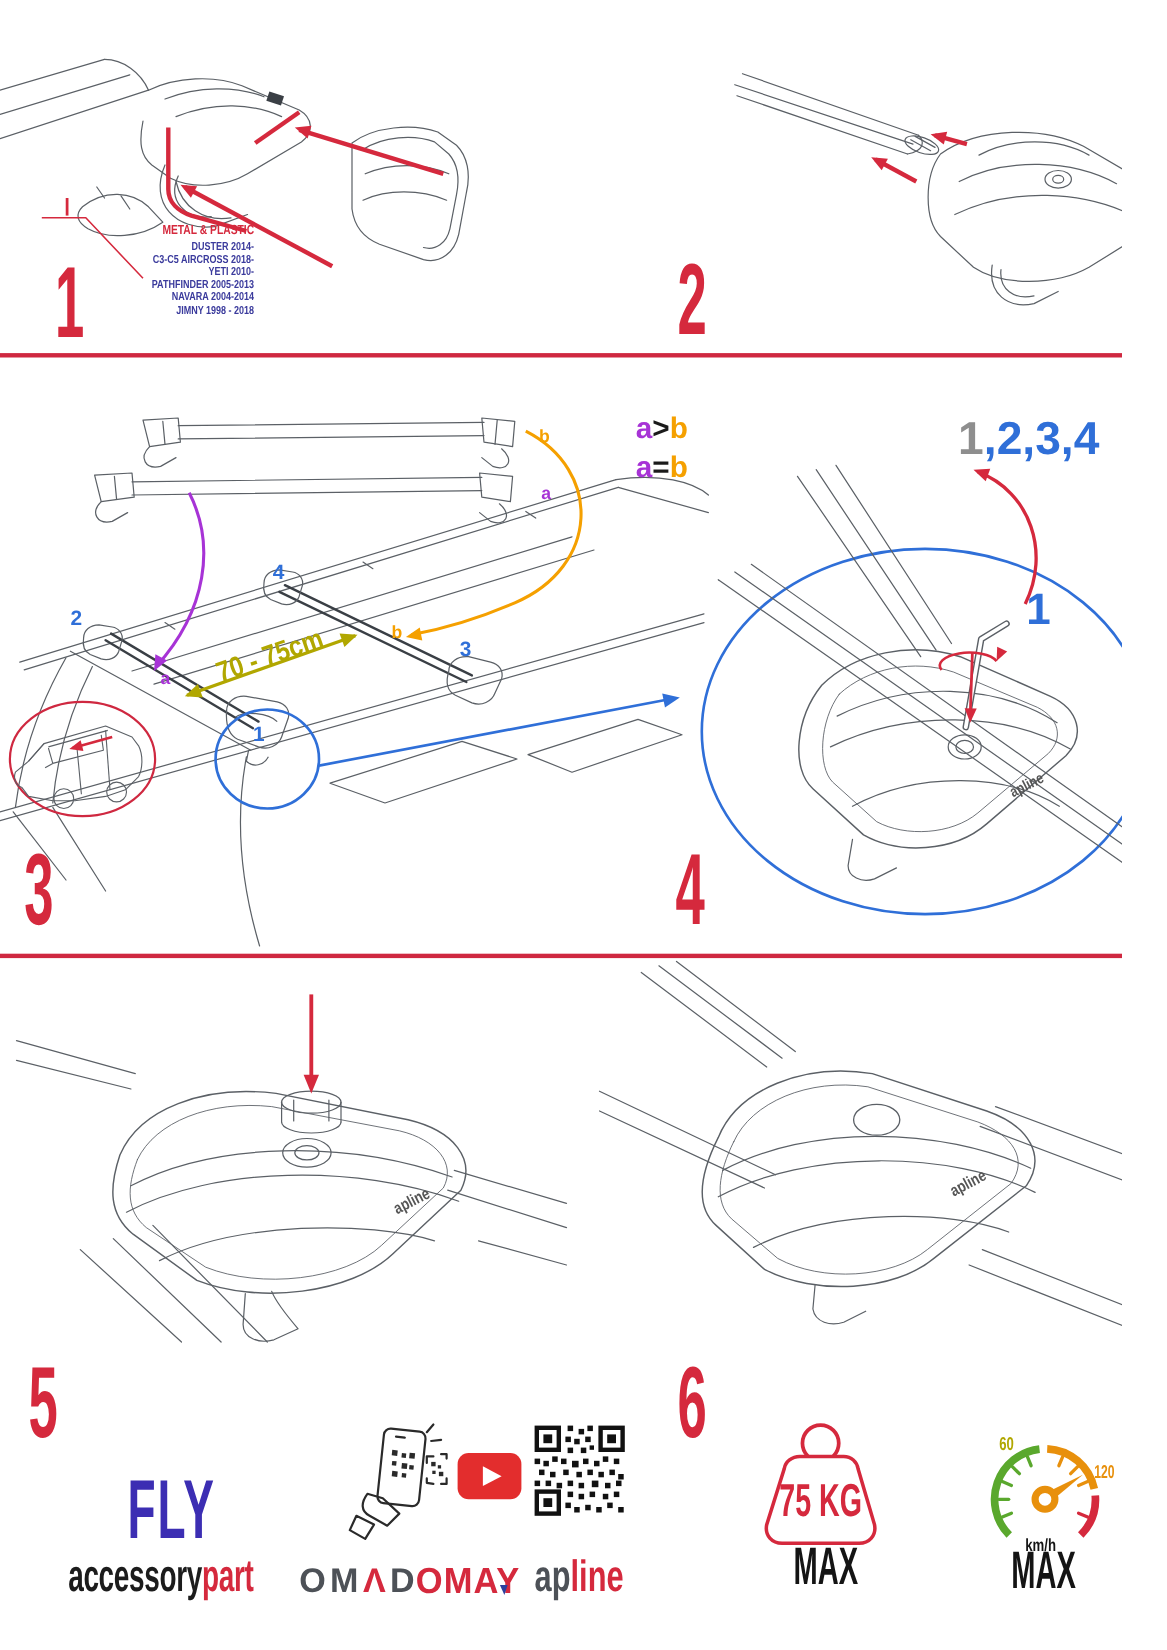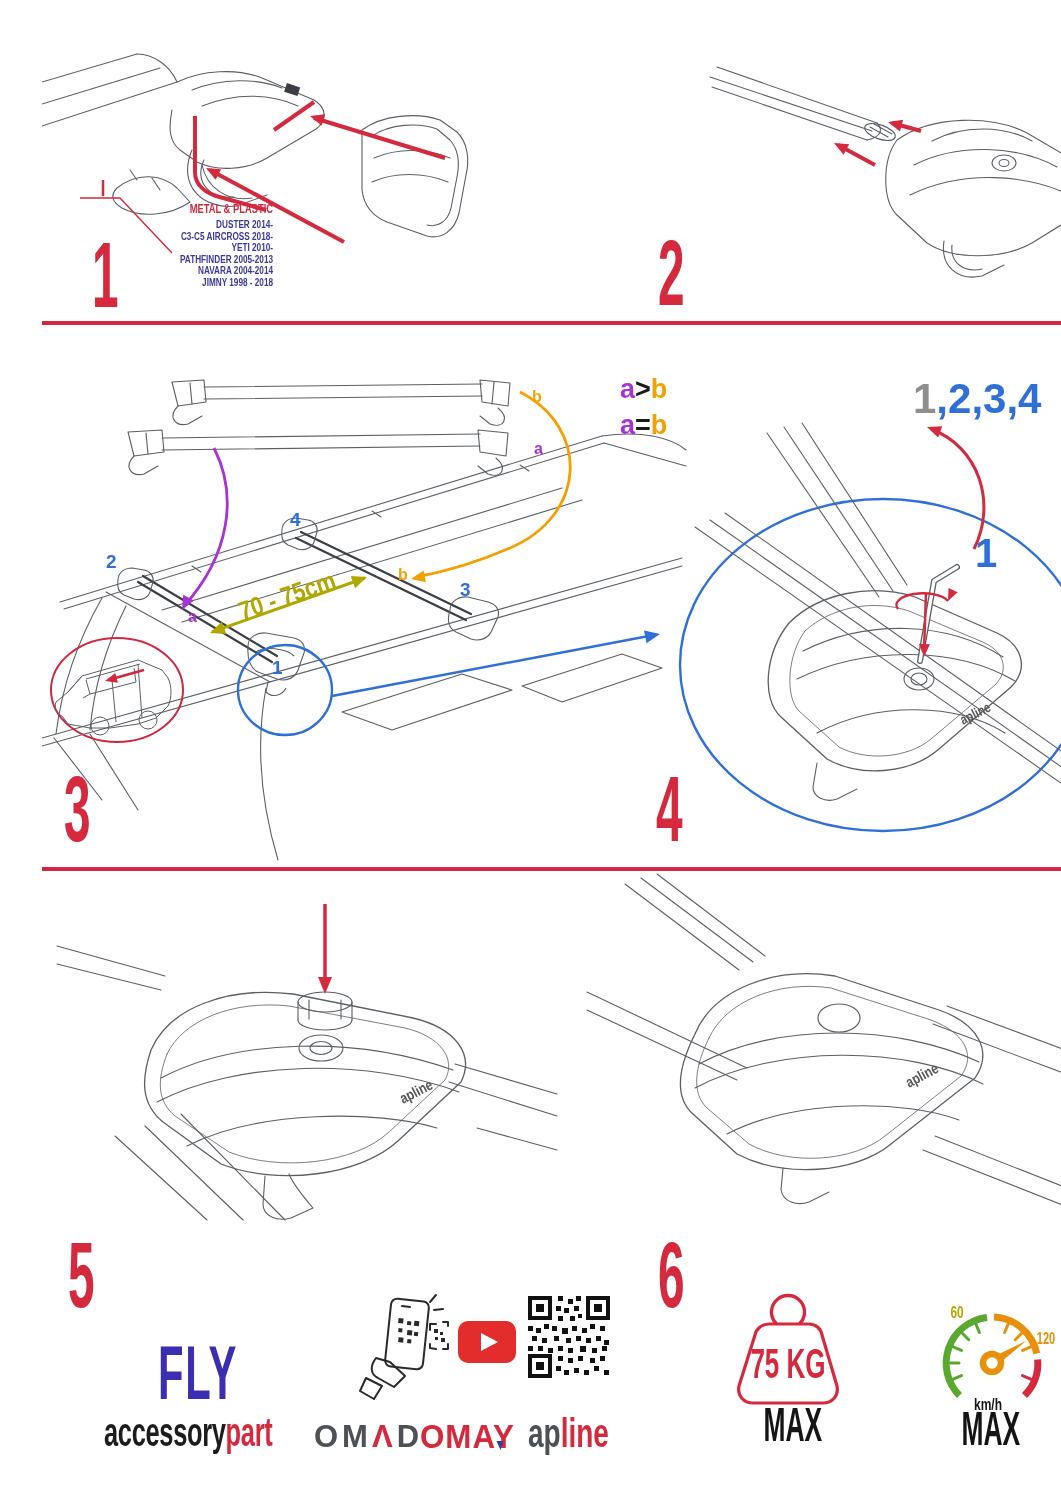--- a/index.html
+++ b/index.html
@@ -1,17 +1,17 @@
 <!DOCTYPE html>
 <html><head>
 <meta charset="utf-8">
 <style>
   html,body{margin:0;padding:0;background:#fff;}
   .page{position:relative;width:1020px;height:1500px;background:#fff;overflow:hidden;
-        font-family:"Liberation Sans",sans-serif;margin-left:42px;}
+        font-family:"Liberation Sans",sans-serif;}
   .abs{position:absolute;}
   .divider{position:absolute;left:0;width:1061px;height:4px;background:#cf2840;}
   .stepnum{position:absolute;color:#d5293d;font-weight:bold;font-size:92px;line-height:0.78;
            transform:scaleX(0.52);transform-origin:left top;letter-spacing:-2px;}
   .veh-block{position:absolute;left:51px;top:203px;width:180px;text-align:right;
              transform:scaleX(0.78);transform-origin:100% 0;}
   .veh-title{color:#d5293d;font-weight:bold;font-size:12px;line-height:13px;margin-bottom:3px;}
   .veh-line{color:#3a3a9c;font-weight:bold;font-size:10.5px;line-height:11.6px;}
   .fly{position:absolute;left:116px;top:1342px;font-size:76px;line-height:0.82;font-weight:bold;
        color:#3c2eb3;transform:scaleX(0.55);transform-origin:left top;letter-spacing:3px;}

